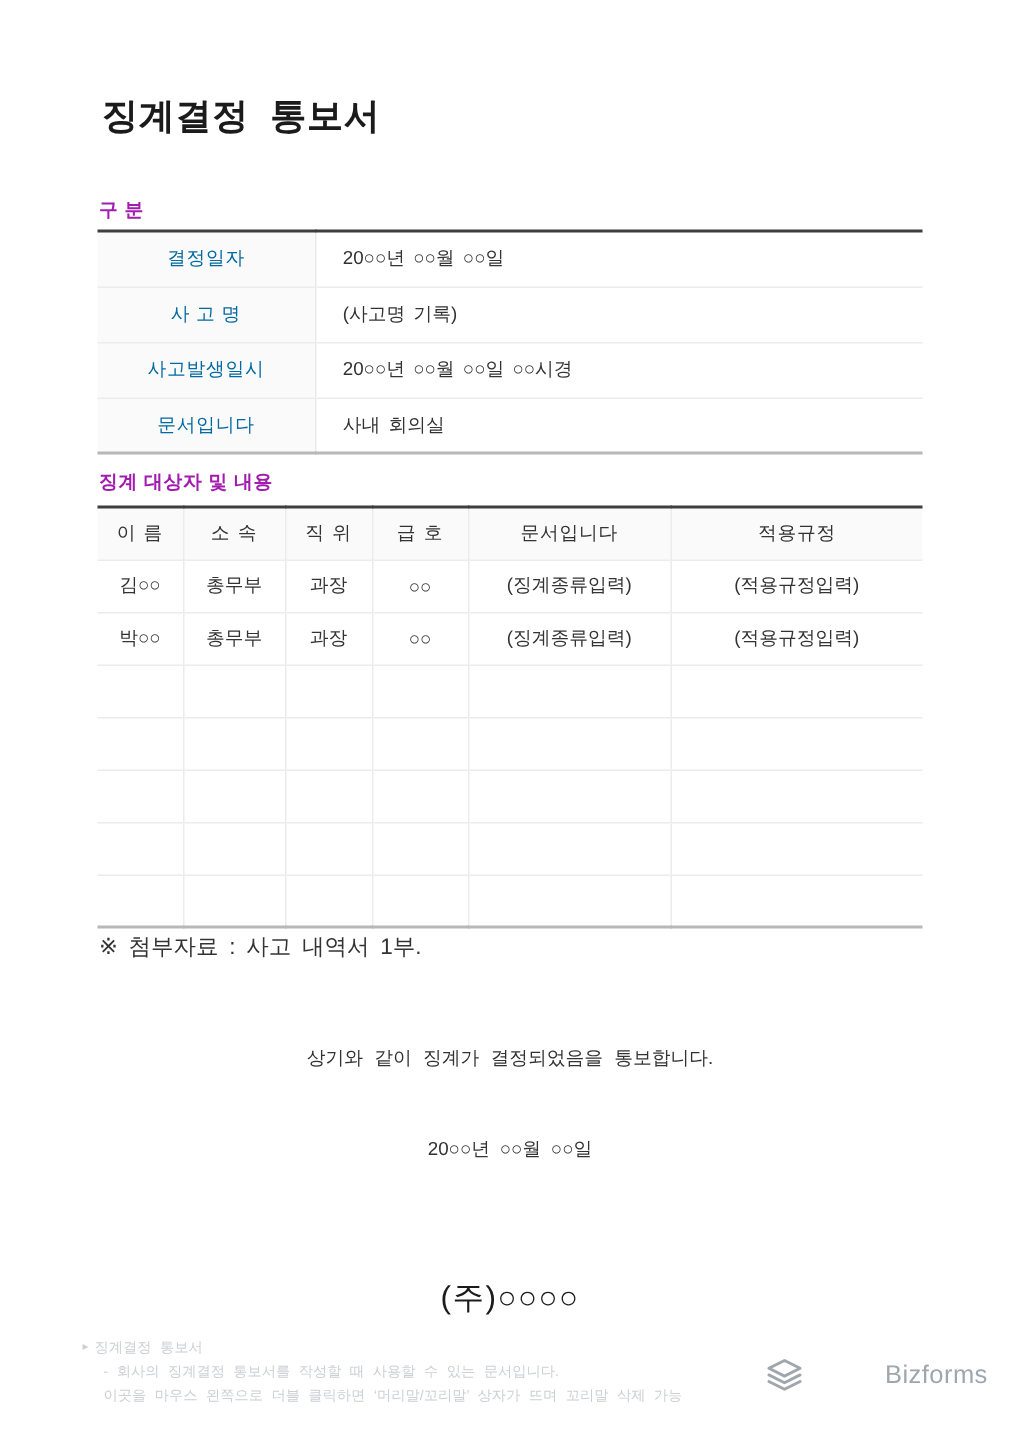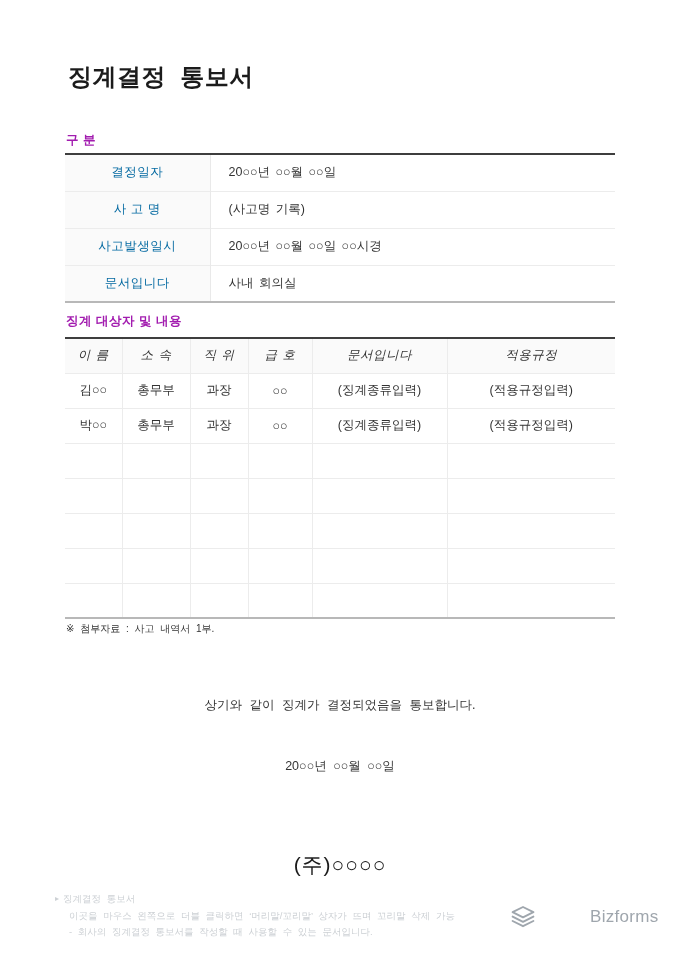--- a/index.html
+++ b/index.html
@@ -36,27 +36,27 @@
     width:145px; background:#fafafa; text-align:center;
     border-right:1px solid #e9e9e9; color:#0369a1; letter-spacing:0.5px;
   }
   .tbl-info .cell-value { padding-left:18px; text-align:left; word-spacing:2px; }
 
   .tbl-disc th, .tbl-disc td {
     height:35px; font-size:12.5px; font-weight:normal; text-align:center;
     border-top:1px solid #ececec; border-left:1px solid #ececec;
     color:#333333; word-spacing:1px;
   }
-  .tbl-disc tr:first-child th { border-top:none;font-style:italic; }
+  .tbl-disc tr:first-child th { border-top:none; }
   .tbl-disc th:first-child, .tbl-disc td:first-child { border-left:none; }
   .tbl-disc thead th { background:#fafafa; letter-spacing:0.5px; }
 
   .attachment-note {
     position:absolute; left:66px; top:622px;
-    font-size:10px; color:#333333; word-spacing:3px;
+    font-size:15px; color:#333333; word-spacing:3px;
   }
 
   .center-line { position:absolute; left:65px; width:550px; text-align:center; color:#333333; }
   .statement { top:697px; font-size:12.5px; word-spacing:4px; }
   .sign-date { top:758px; font-size:12.5px; word-spacing:3px; }
   .company-name { top:851px; font-size:21px; font-weight:normal; color:#1b1b1b; letter-spacing:1px; }
 
   .footer-note {
     position:absolute; left:55px; top:891px;
     font-size:9.5px; line-height:16px; color:#ccd0d4; word-spacing:3px;
@@ -183,22 +183,22 @@
   </table>
 
   <div class="attachment-note">※ 첨부자료 : 사고 내역서 1부.</div>
 
   <div class="center-line statement">상기와 같이 징계가 결정되었음을 통보합니다.</div>
   <div class="center-line sign-date">20○○년 ○○월 ○○일</div>
   <div class="center-line company-name">(주)○○○○</div>
 
   <div class="footer-note">
     <div><span class="bullet">▸</span><span>징계결정 통보서</span></div>
+    <div class="indent">- 회사의 징계결정 통보서를 작성할 때 사용할 수 있는 문서입니다.</div>
     <div class="indent">이곳을 마우스 왼쪽으로 더블 클릭하면 ‘머리말/꼬리말’ 상자가 뜨며 꼬리말 삭제 가능</div>
-    <div class="indent">- 회사의 징계결정 통보서를 작성할 때 사용할 수 있는 문서입니다.</div>
   </div>
 
   <div class="brand-logo">
     <svg width="26" height="24" viewBox="0 0 32 30">
       <g fill="none" stroke="#9fa6ad" stroke-width="2.4" stroke-linejoin="round" stroke-linecap="round">
         <path d="M16 2.5 L29 9 L16 15.5 L3 9 Z"></path>
         <path d="M3 14.5 L16 21 L29 14.5"></path>
         <path d="M3 20 L16 26.5 L29 20"></path>
       </g>
     </svg>

